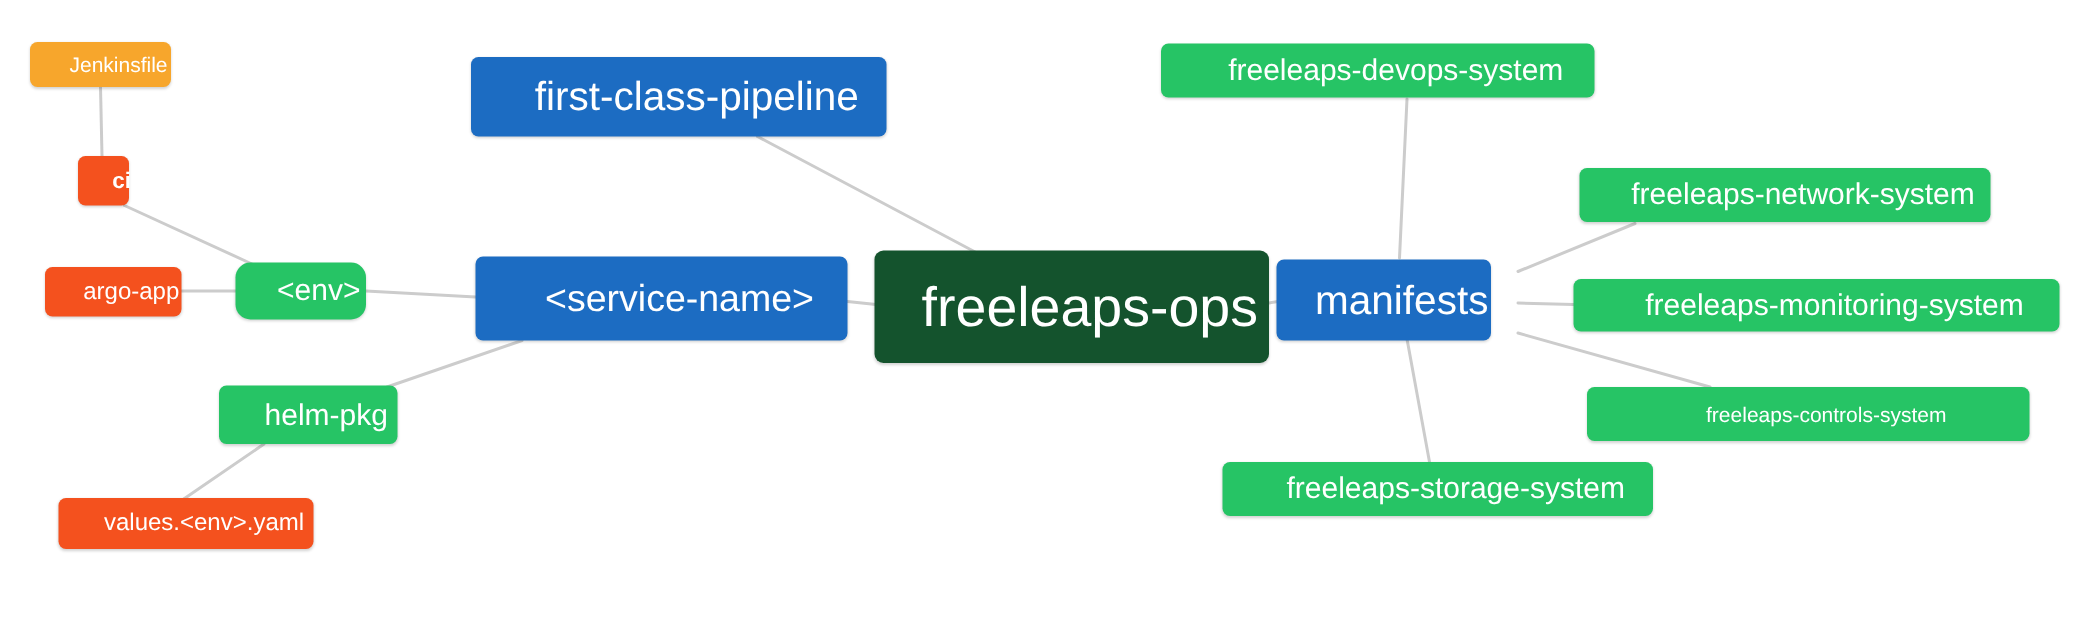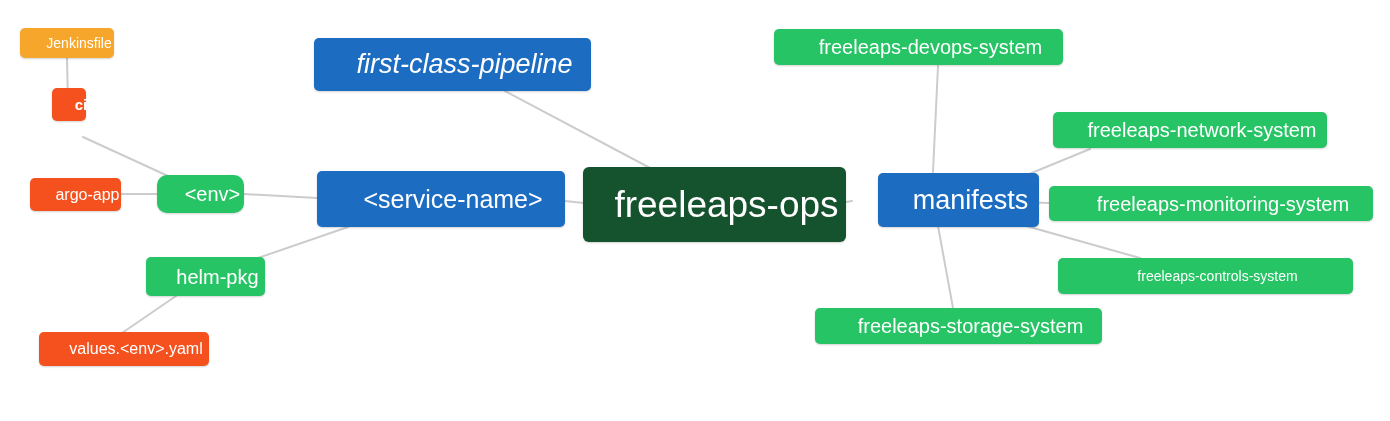--- a/index.html
+++ b/index.html
@@ -41,29 +41,29 @@
     padding-left: 24px;
   }
   .c-orange { background: #f7a62c; }
   .c-red    { background: #f4511e; }
   .c-green  { background: #26c465; }
   .c-blue   { background: #1c6cc2; }
   .c-dark   { background: #14532d; }
 
   
   .n0  { left: 20px;   top: 28px;  width: 94px;  height: 30px; font-size: 14px; }
-  .n1  { left: 52px;   top: 88px; width: 34px;  height: 33px; font-size: 15px; font-weight: bold; }
+  .n1  { left: 52px;   top: 104px; width: 34px;  height: 33px; font-size: 15px; font-weight: bold; }
   .n2  { left: 30px;   top: 178px; width: 91px;  height: 33px; font-size: 16px; }
   .n3  { left: 157px;  top: 175px; width: 87px;  height: 38px; font-size: 20px; border-radius: 10px; }
   .n4  { left: 146px;  top: 257px; width: 119px; height: 39px; font-size: 20px; }
   .n5  { left: 7px;    top: 332px; width: 170px; height: 34px; font-size: 16px; margin-left: 32px; }
-  .n6  { left: 314px;  top: 38px;  width: 277px; height: 53px; font-size: 27px; font-style: italic; }
+  .n6  { left: 314px;  top: 38px;  width: 277px; height: 53px; font-size: 27px; }
   .n7  { left: 317px;  top: 171px; width: 248px; height: 56px; font-size: 25px; }
   .n8  { left: 583px;  top: 167px; width: 263px; height: 75px; font-size: 37px; border-radius: 6px; }
-  .n9  { left: 851px;  top: 173px; width: 161px; height: 54px; font-size: 27px; margin-left: 27px; }
+  .n9  { left: 851px;  top: 173px; width: 143px; height: 54px; font-size: 27px; }
   .n10 { left: 774px;  top: 29px;  width: 289px; height: 36px; font-size: 20px; }
   .n11 { left: 1053px; top: 112px; width: 274px; height: 36px; font-size: 20px; }
   .n12 { left: 1049px; top: 186px; width: 324px; height: 35px; font-size: 20px; }
   .n13 { left: 1058px; top: 258px; width: 295px; height: 36px; font-size: 14px; }
   .n14 { left: 815px;  top: 308px; width: 287px; height: 36px; font-size: 20px; }
 </style>
 </head>
 <body>
 
 <div class="canvas">

